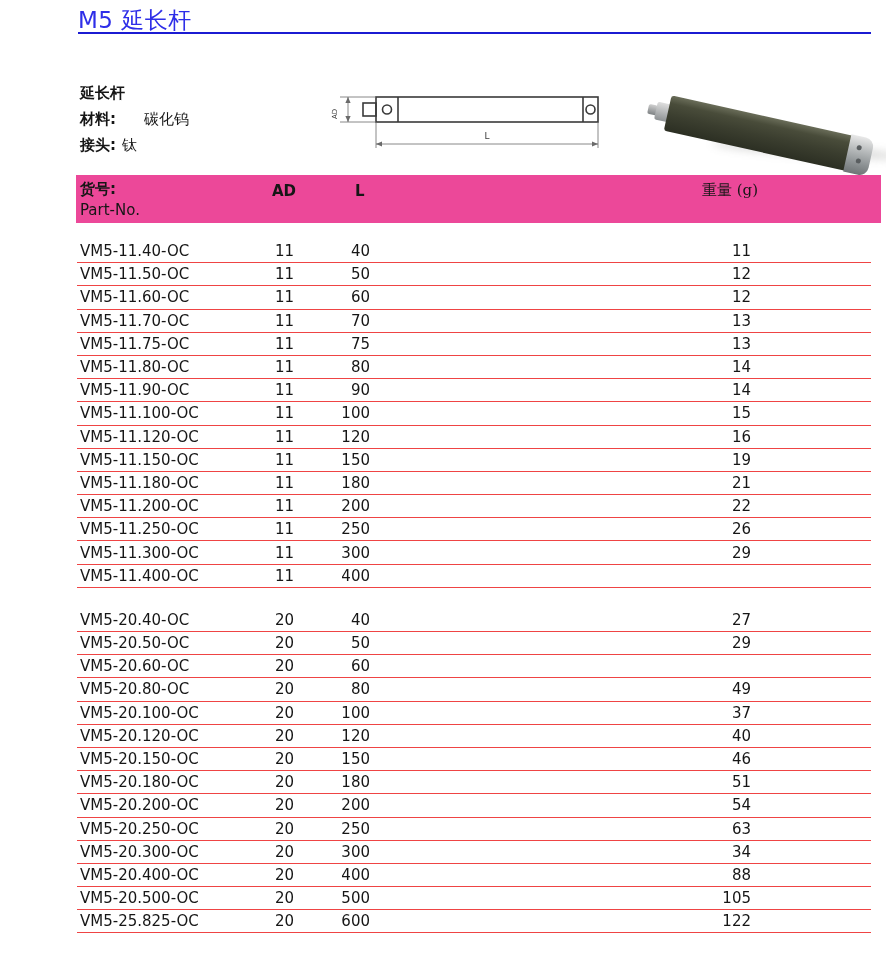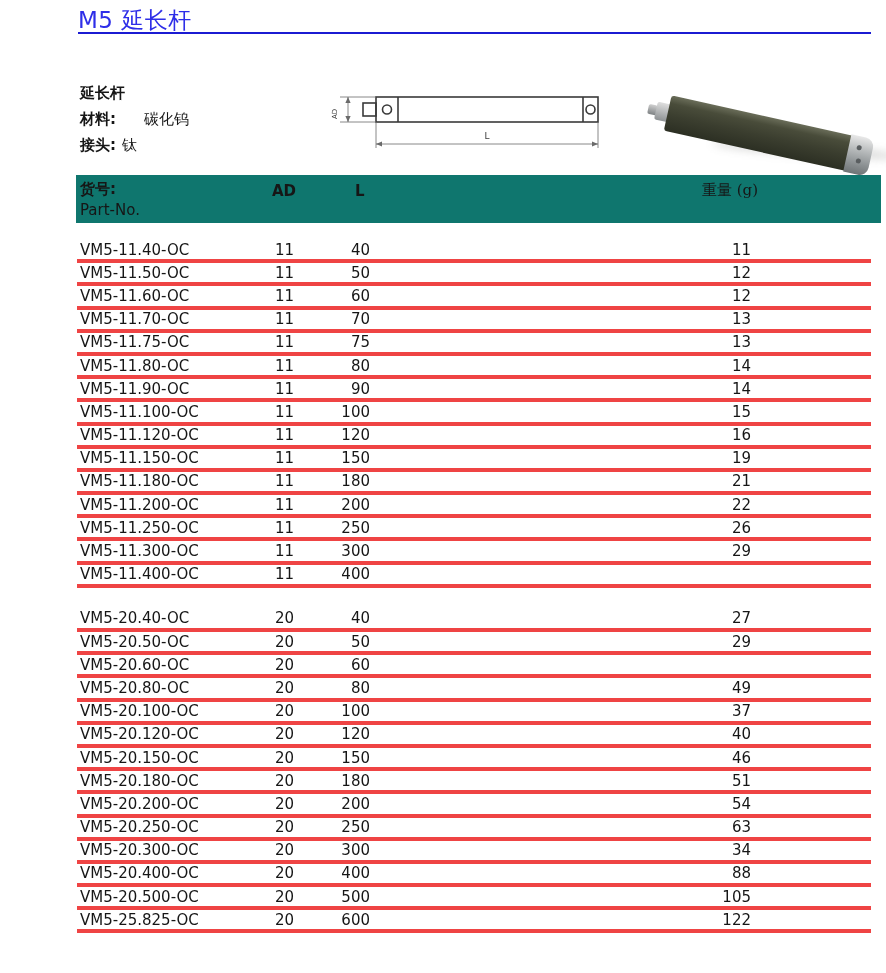--- a/index.html
+++ b/index.html
@@ -53,35 +53,35 @@
     position:absolute;left:-6px;top:13px;width:9px;height:10px;
     background:linear-gradient(to bottom,#cfcfcf,#7e8284);border-radius:2px;
   }
   .rod-shadow{
     position:absolute;left:80px;top:66px;width:190px;height:12px;border-radius:50%;
     background:rgba(60,60,55,.18);filter:blur(4px);transform:rotate(4deg);
   }
 
   
   .thead{
-    left:36px;top:175px;width:805px;height:48px;background:#0f766e;font-size:15px;
+    left:36px;top:175px;width:805px;height:48px;background:#ec4899;font-size:15px;
   }
   .thead .h{position:absolute;white-space:nowrap;}
   .h-partno-zh{left:4px;top:5px;font-weight:bold;}
   .h-partno-en{left:4px;top:26px;font-weight:normal;}
   .h-ad{left:196px;top:7px;font-weight:bold;}
   .h-l{left:279px;top:7px;font-weight:bold;}
   .h-weight{left:626px;top:6px;font-family:"DejaVu Serif","Liberation Serif",serif;}
 
   .tbody{left:37px;top:240px;width:794px;font-size:15px;}
   .group{width:100%;}
   .group + .group{margin-top:21px;}
   .row{
     display:flex;align-items:center;height:23.2px;box-sizing:border-box;
-    border-bottom:4px solid #ef4444;
+    border-bottom:1px solid #ef4444;
   }
   .cell{display:block;white-space:nowrap;}
   .c-part{width:180px;padding-left:3px;box-sizing:border-box;text-align:left;}
   .c-ad{width:55px;text-align:center;}
   .c-l{width:58px;text-align:right;}
   .c-w{width:381px;text-align:right;}
 </style>
 </head>
 <body>
 

